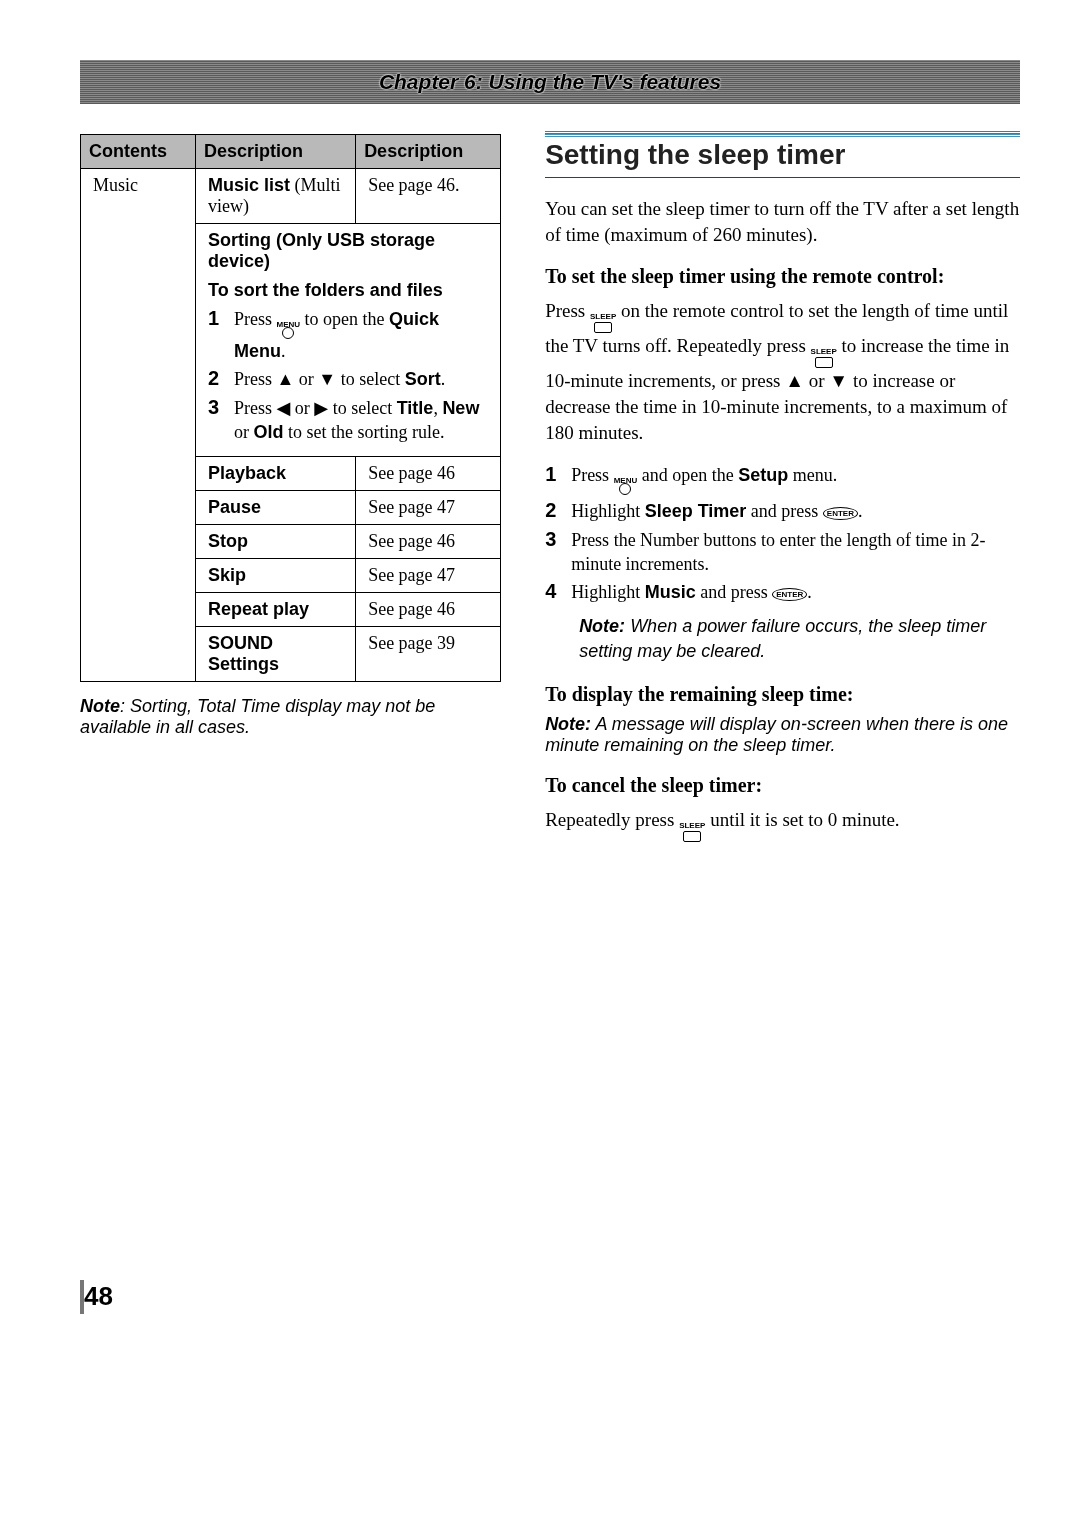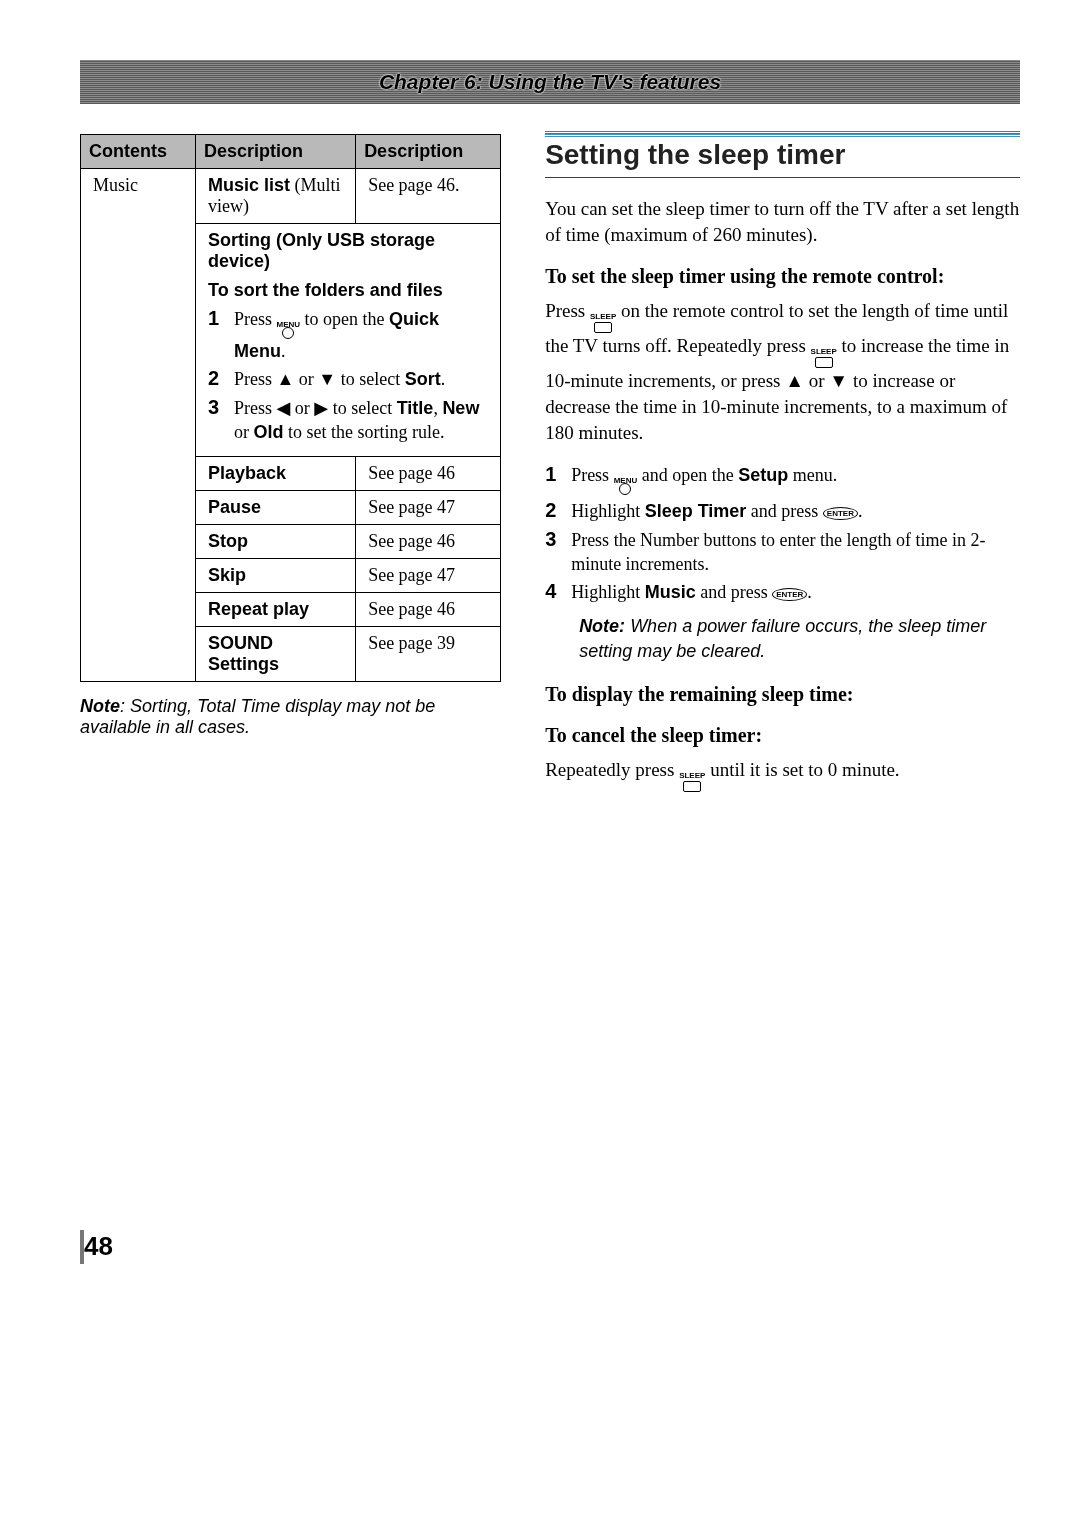--- a/index.html
+++ b/index.html
@@ -283,20 +283,23 @@
           <div class="num">4</div>
           <div class="txt"><span>Highlight </span><span class="sans-b">Music</span><span> and press </span><span class="icon-enter">ENTER</span>.</div>
         </div>
       </div>
 
       <div class="indent-note">
         <span class="nb">Note:</span><span> When a power failure occurs, the sleep timer setting may be cleared.</span>
       </div>
 
       <div class="subhead">To display the remaining sleep time:</div>
+      <div class="note" style="margin-top:2px;">
+        <span class="nb">Note:</span><span> A message will display on-screen when there is one minute remaining on the sleep timer.</span>
+      </div>
 
       <div class="subhead" style="margin-top:18px;">To cancel the sleep timer:</div>
       <div class="para">
         <span>Repeatedly press </span><span class="icon-sleep">SLEEP</span><span> until it is set to 0 minute.</span>
       </div>
     </div>
   </div>
 
   <div class="pagenum-wrap">
     <div class="pagenum-bar"></div>

